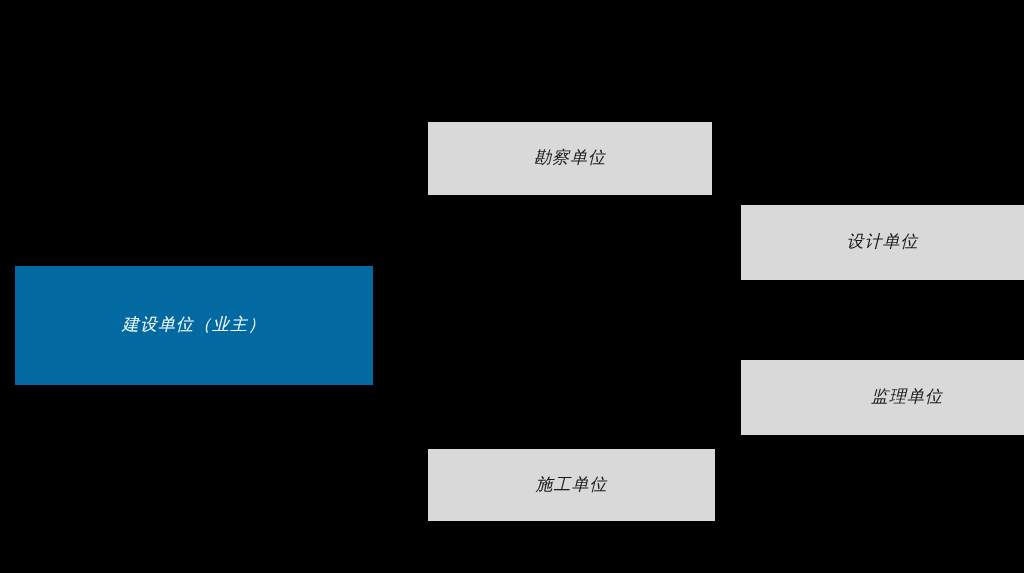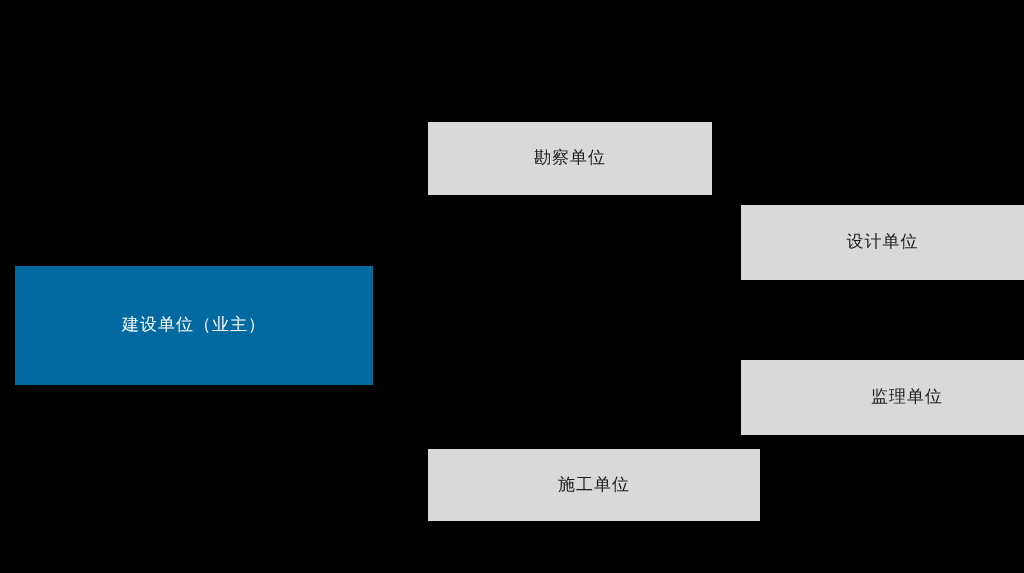--- a/index.html
+++ b/index.html
@@ -36,27 +36,28 @@
     color: #FFFFFF;
     font-size: 17px;
   }
   .node-secondary {
     background: #D9D9D9;
     color: #1A1A1A;
     font-size: 17px;
   }
   .node-label {
     display: block;
+    font-style: italic;
   }
   
   #node-owner      { left: 15px;  top: 266px; width: 358px; height: 119px; }
   #node-survey     { left: 428px; top: 122px; width: 284px; height:  73px; }
   #node-design     { left: 741px; top: 205px; width: 283px; height:  75px; text-align: center; }
   #node-supervisor { left: 741px; top: 360px; width: 332px; height:  75px; }
-  #node-builder    { left: 428px; top: 449px; width: 332px; height:  72px; text-align: center; }
+  #node-builder    { left: 428px; top: 449px; width: 287px; height:  72px; text-align: center; }
 </style>
 </head>
 <body>
 
 <div id="diagram-canvas">
 
   <div class="node node-primary" id="node-owner">
     <span class="node-label">建设单位（业主）</span>
   </div>
 

